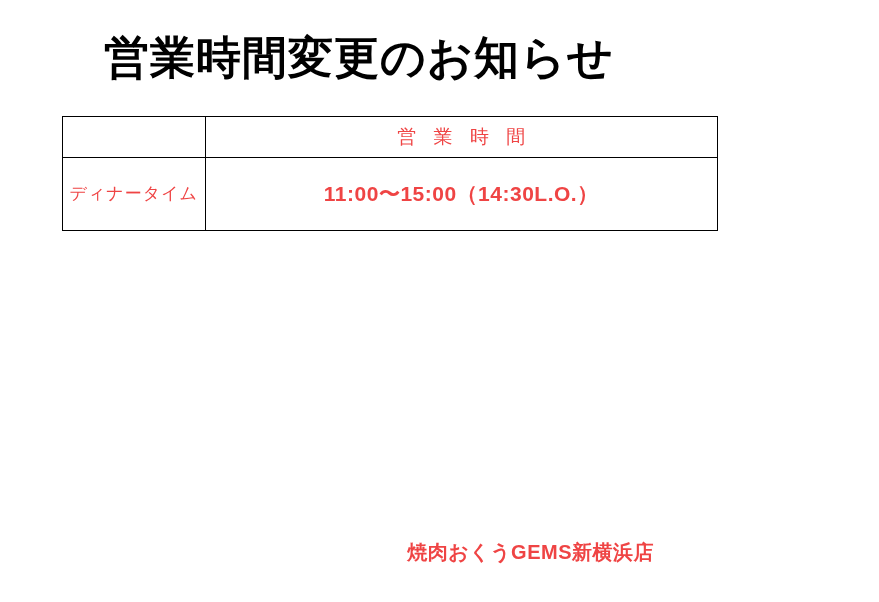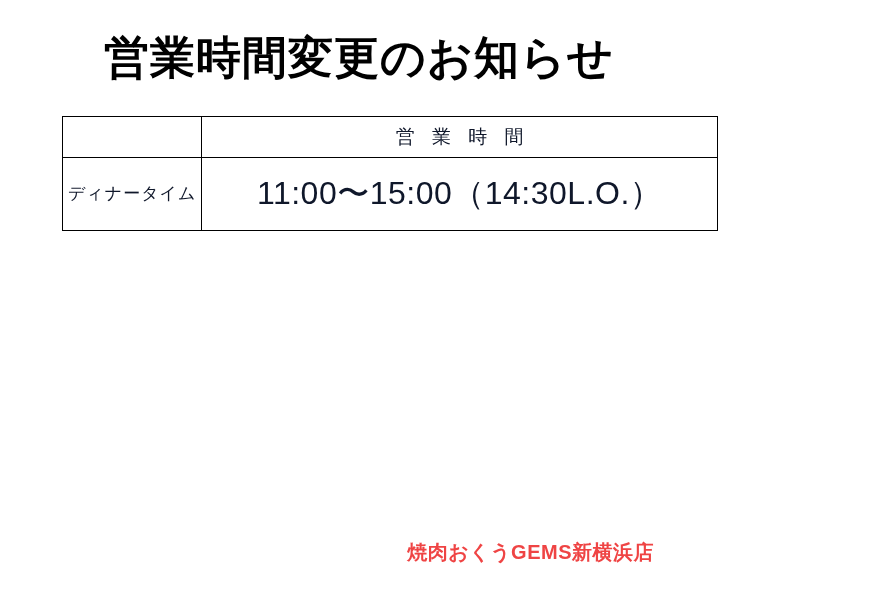--- a/index.html
+++ b/index.html
@@ -73,21 +73,21 @@
     margin-top: 32px;
     margin-left: 62px;
     table-layout: fixed;
   }
 
   table.hours td {
     border: 1px solid #000000;
     padding: 0;
     text-align: center;
     vertical-align: middle;
-    color: #0f172a;
+    color: #ef4444;
   }
 
   td.blank-cell {
     border: none;
     width: 166px;
     height: 40px;
   }
 
   td.head-cell {
     width: 585px;
@@ -100,22 +100,23 @@
   td.label-cell {
     width: 166px;
     height: 72px;
     font-size: 17px;
     letter-spacing: 1px;
   }
 
   td.value-cell {
     width: 585px;
     height: 72px;
-    font-size: 32px;
+    font-size: 21px;
     letter-spacing: 0.5px;
+    font-weight: bold;
   }
 
   .footer {
     position: absolute;
     right: 64px;
     bottom: 36px;
     font-size: 20px;
     font-weight: bold;
     letter-spacing: 0.5px;
     color: #ef4444;

